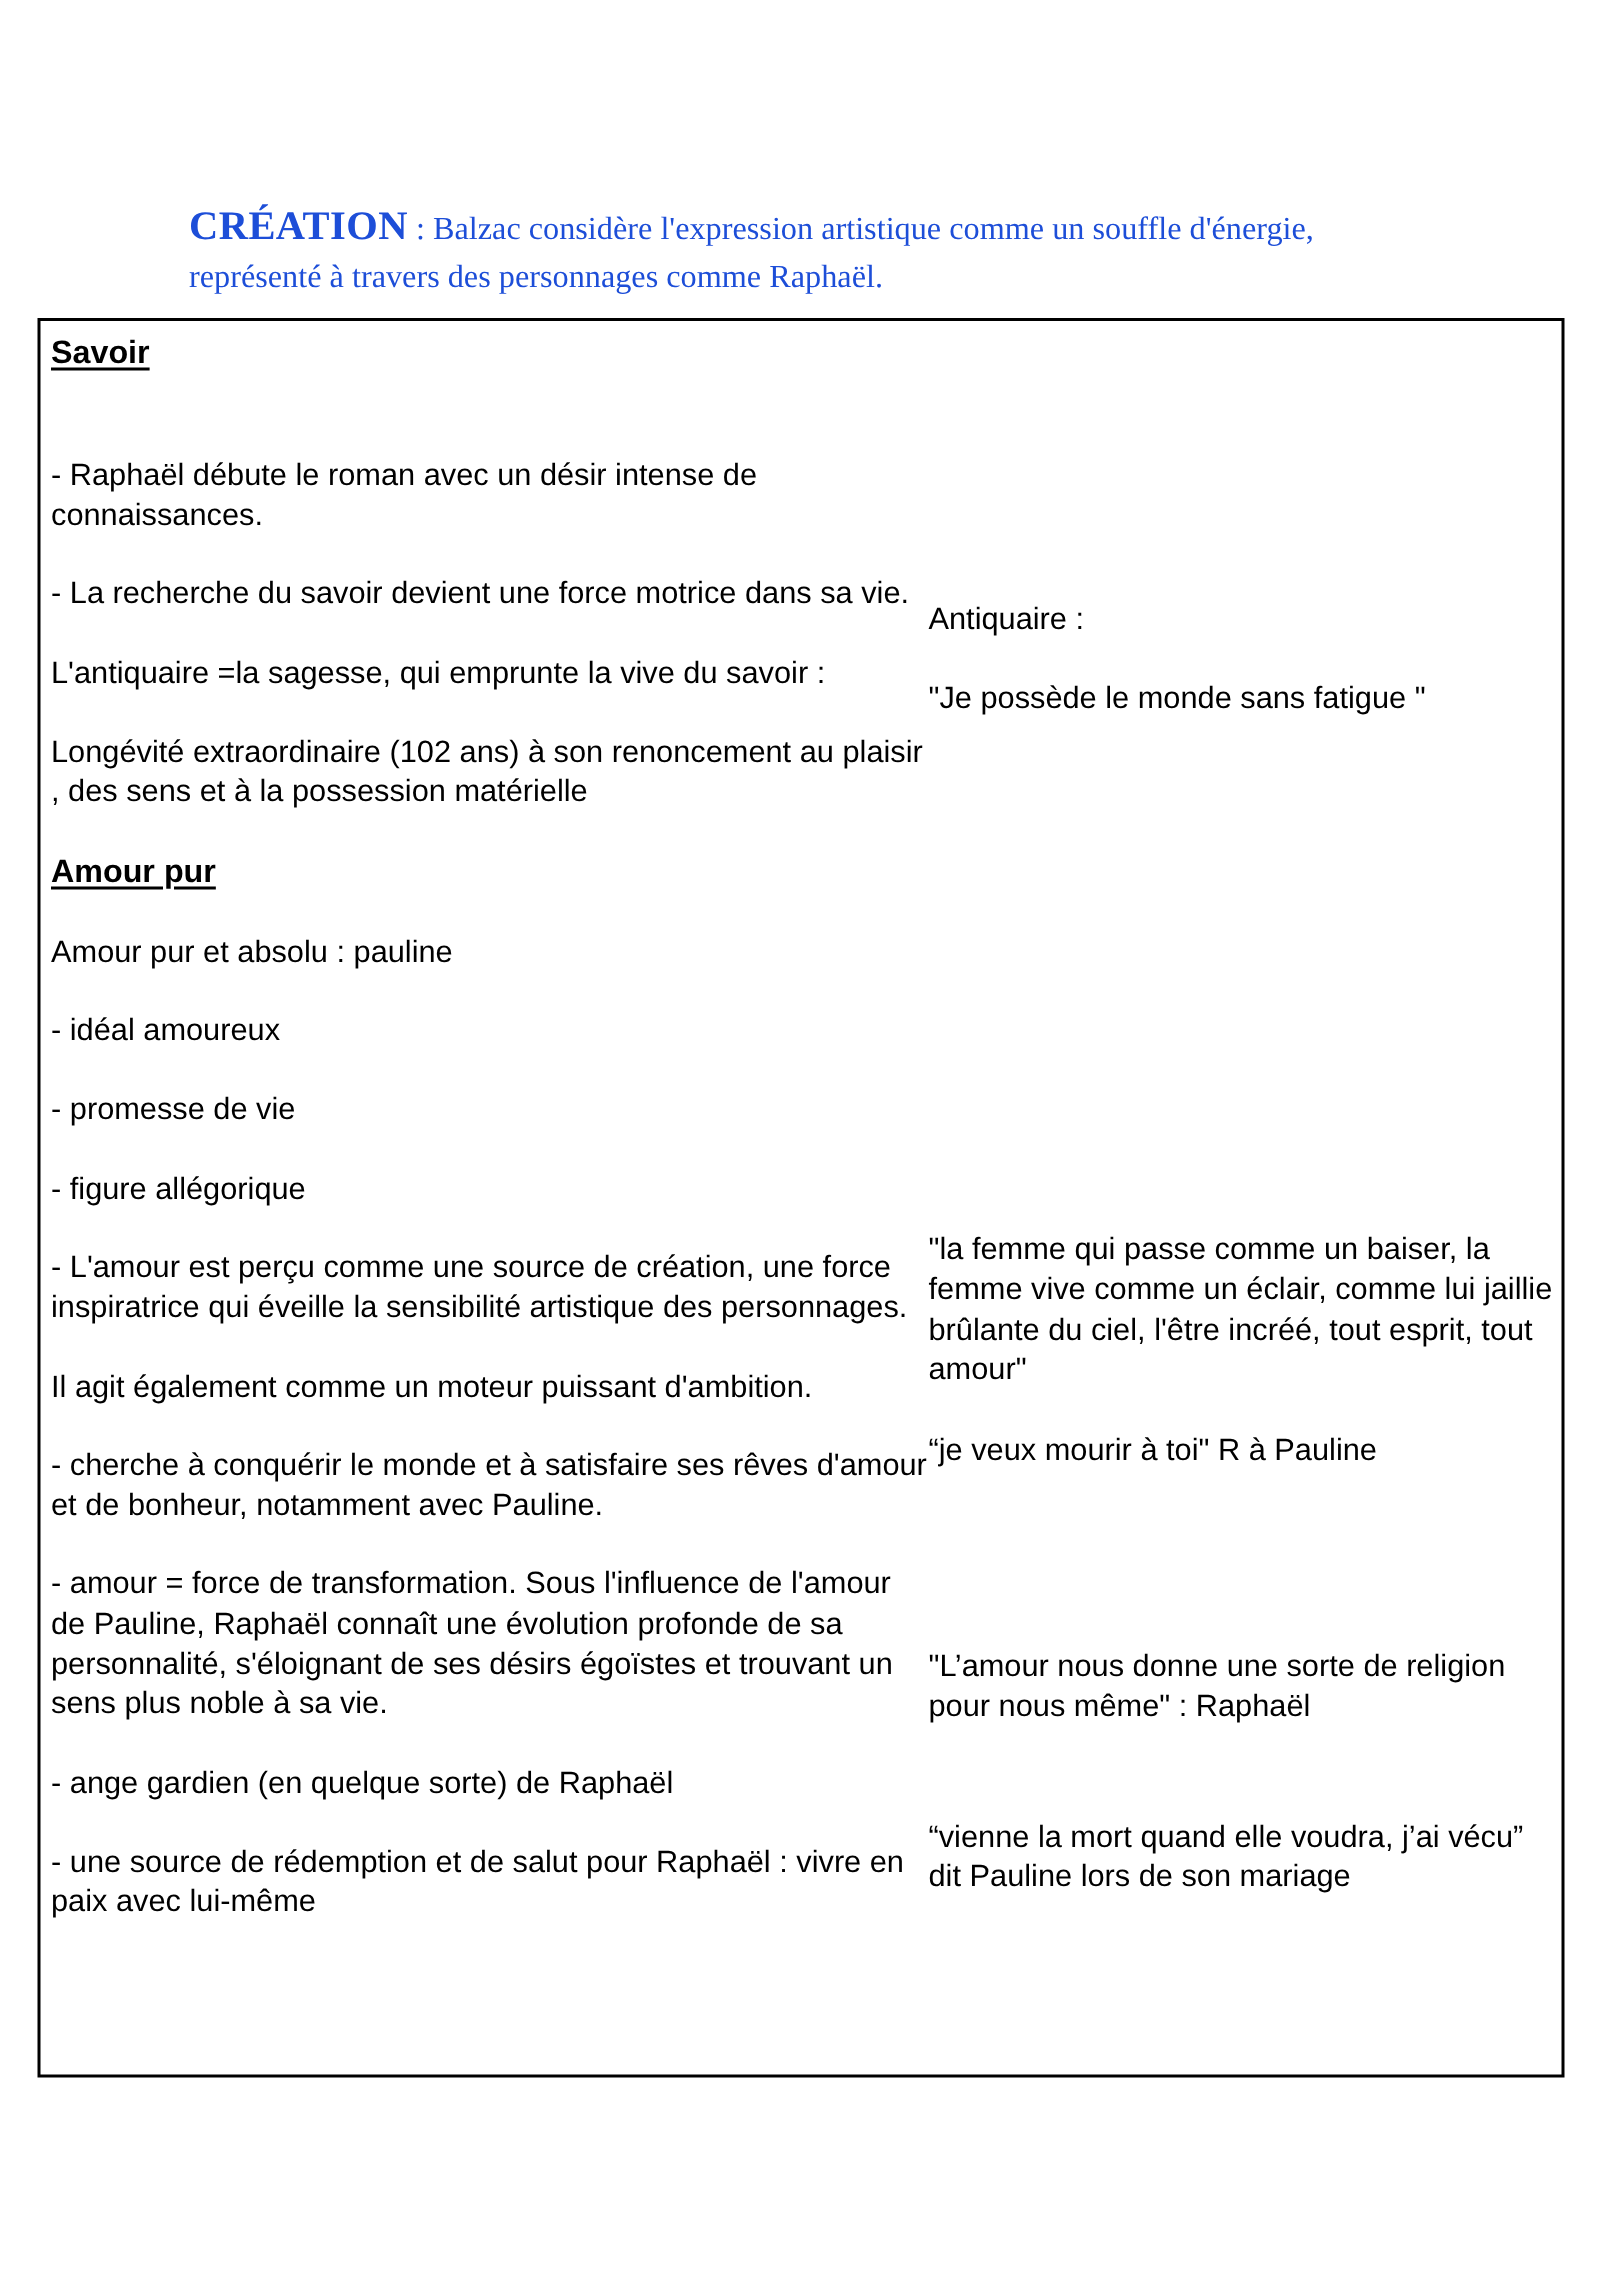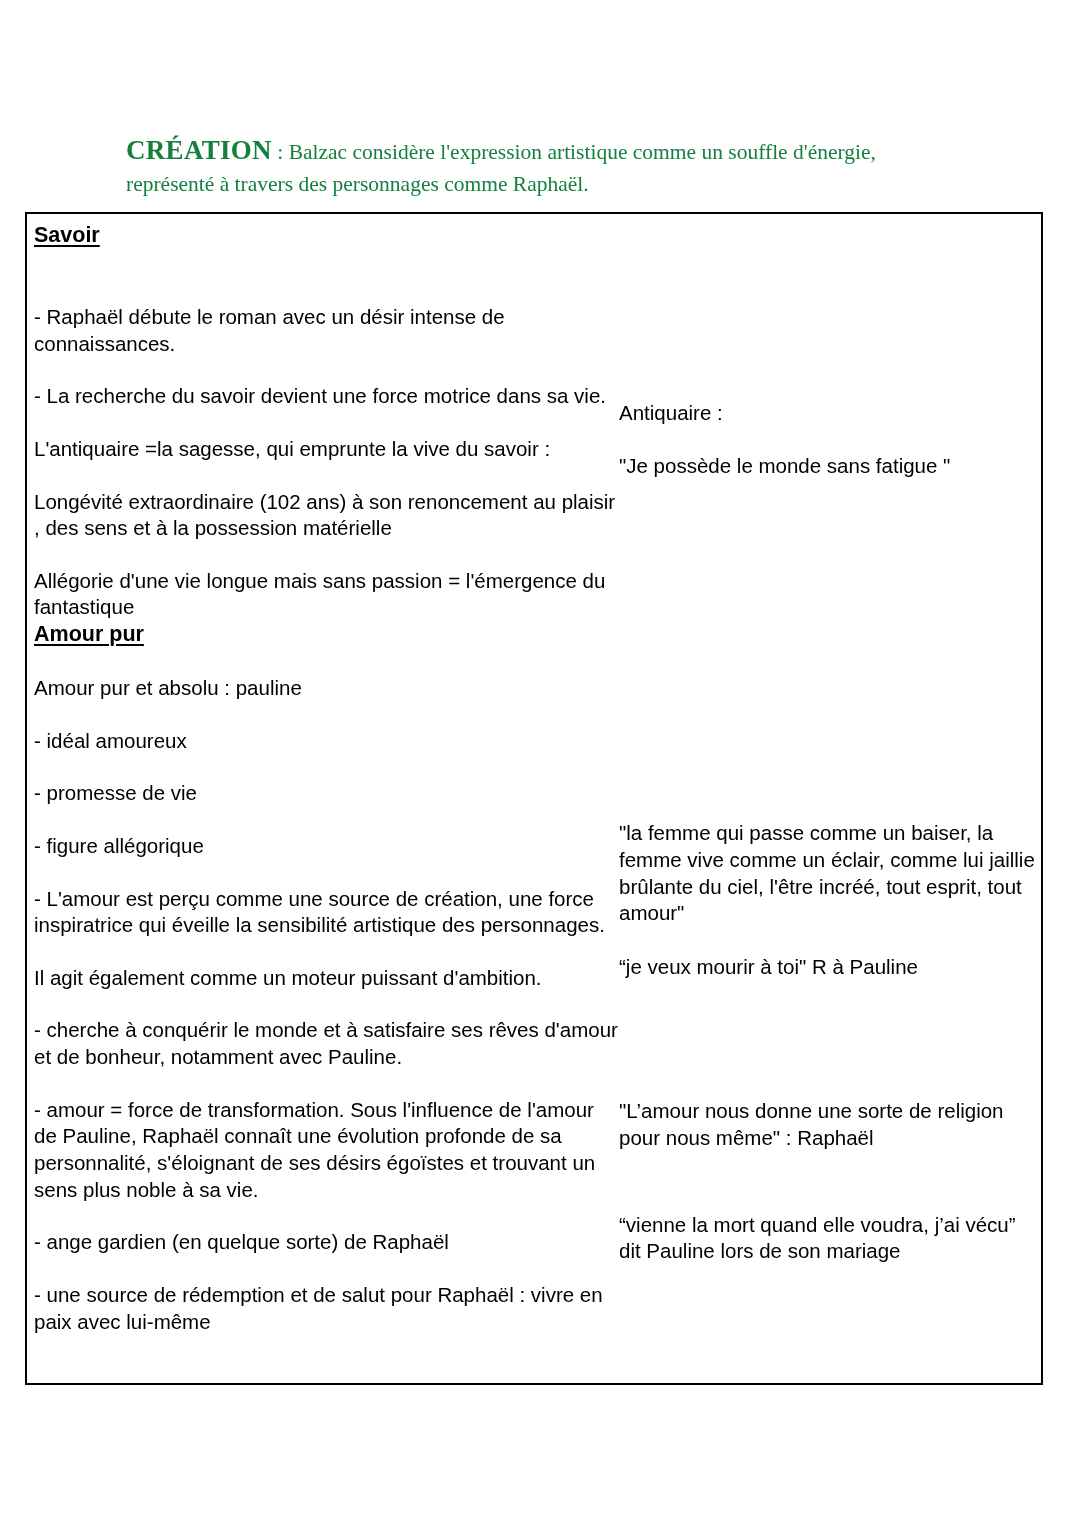--- a/index.html
+++ b/index.html
@@ -24,21 +24,21 @@
 
   
   .header {
     position: absolute;
     left: 126px;
     top: 131px;
     width: 820px;
     font-family: "Liberation Serif", serif;
     font-size: 21.5px;
     line-height: 1.42;
-    color: #15803d;
+    color: #1d4ed8;
   }
   .header-title {
     font-weight: bold;
     font-size: 27px;
     letter-spacing: 0.3px;
   }
   .header-rest {
     font-weight: normal;
     font-size: 21.5px;
   }
@@ -129,21 +129,20 @@
         <div style="height:26px"></div>
         <p class="p">- La recherche du savoir devient une force motrice dans sa vie.</p>
 
         <div style="height:26px"></div>
         <p class="p">L'antiquaire =la sagesse, qui emprunte la vive du savoir :</p>
 
         <div style="height:26px"></div>
         <p class="p">Longévité extraordinaire (102 ans) à son renoncement au plaisir , des sens et à la possession matérielle</p>
 
         <div style="height:26px"></div>
-        <p class="p">Allégorie d'une vie longue mais sans passion = l'émergence du fantastique</p>
 
         <div class="sec-head-wrap">
           <span class="sec-head">Amour pur</span>
         </div>
 
         <div style="height:26px"></div>
         <p class="p">Amour pur et absolu : pauline</p>
 
         <div style="height:26px"></div>
         <p class="p">- idéal amoureux</p>

